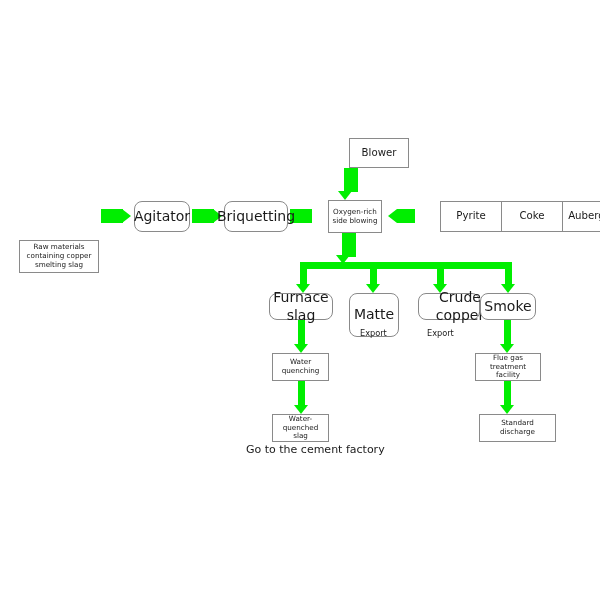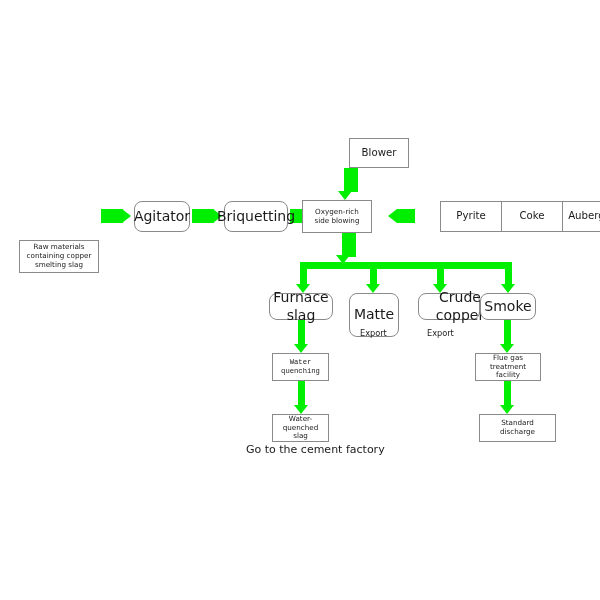--- a/index.html
+++ b/index.html
@@ -96,21 +96,21 @@
   <div class="node md" style="left:134px; top:201px; width:56px; height:31px;">Agitator</div>
 
   <div class="bar" style="left:192px; top:209px; width:22px; height:14px;"></div>
   <div class="arrow-right" style="left:213px; top:209px;"></div>
 
   <div class="node md" style="left:224px; top:201px; width:64px; height:31px;">Briquetting</div>
 
   <div class="bar" style="left:290px; top:209px; width:22px; height:14px;"></div>
   <div class="arrow-right" style="left:303px; top:209px;"></div>
 
-  <div class="node sm" style="left:302px; top:200px; width:70px; height:33px;">Oxygen-rich
+  <div class="node sm" style="left:328px; top:200px; width:54px; height:33px;">Oxygen-rich
 side blowing</div>
 
   <div class="bar" style="left:397px; top:209px; width:18px; height:14px;"></div>
   <div class="arrow-left" style="left:388px; top:209px;"></div>
 
   <div class="node lg" style="left:412px; top:201px; width:62px; height:31px;">Pyrite</div>
   <div class="node lg" style="left:473px; top:201px; width:62px; height:31px;">Coke</div>
   <div class="node lg" style="left:534px; top:201px; width:62px; height:31px;">Aubergite</div>
 
   <div class="bar" style="left:342px; top:233px; width:14px; height:24px;"></div>
@@ -134,21 +134,21 @@
   <div class="node md" style="left:349px; top:293px; width:50px; height:44px;">Matte</div>
   <div class="node md" style="left:418px; top:293px; width:62px; height:27px;padding-left:24px;">Crude copper</div>
   <div class="node md" style="left:480px; top:293px; width:56px; height:27px;">Smoke</div>
 
   <div class="caption small" style="left:360px; top:328px;">Export</div>
   <div class="caption small" style="left:427px; top:328px;">Export</div>
 
   <div class="bar" style="left:298px; top:320px; width:7px; height:26px;"></div>
   <div class="arrow-down" style="left:294px; top:344px;"></div>
 
-  <div class="node sm" style="left:272px; top:353px; width:57px; height:28px;font-family:Liberation Mono, monospace;">Water
+  <div class="node sm" style="left:272px; top:353px; width:57px; height:28px;">Water
 quenching</div>
 
   <div class="bar" style="left:298px; top:381px; width:7px; height:26px;"></div>
   <div class="arrow-down" style="left:294px; top:405px;"></div>
 
   <div class="node sm" style="left:272px; top:414px; width:57px; height:28px;">Water-
 quenched slag</div>
 
   <div class="caption big" style="left:246px; top:443px;">Go to the cement factory</div>
 

